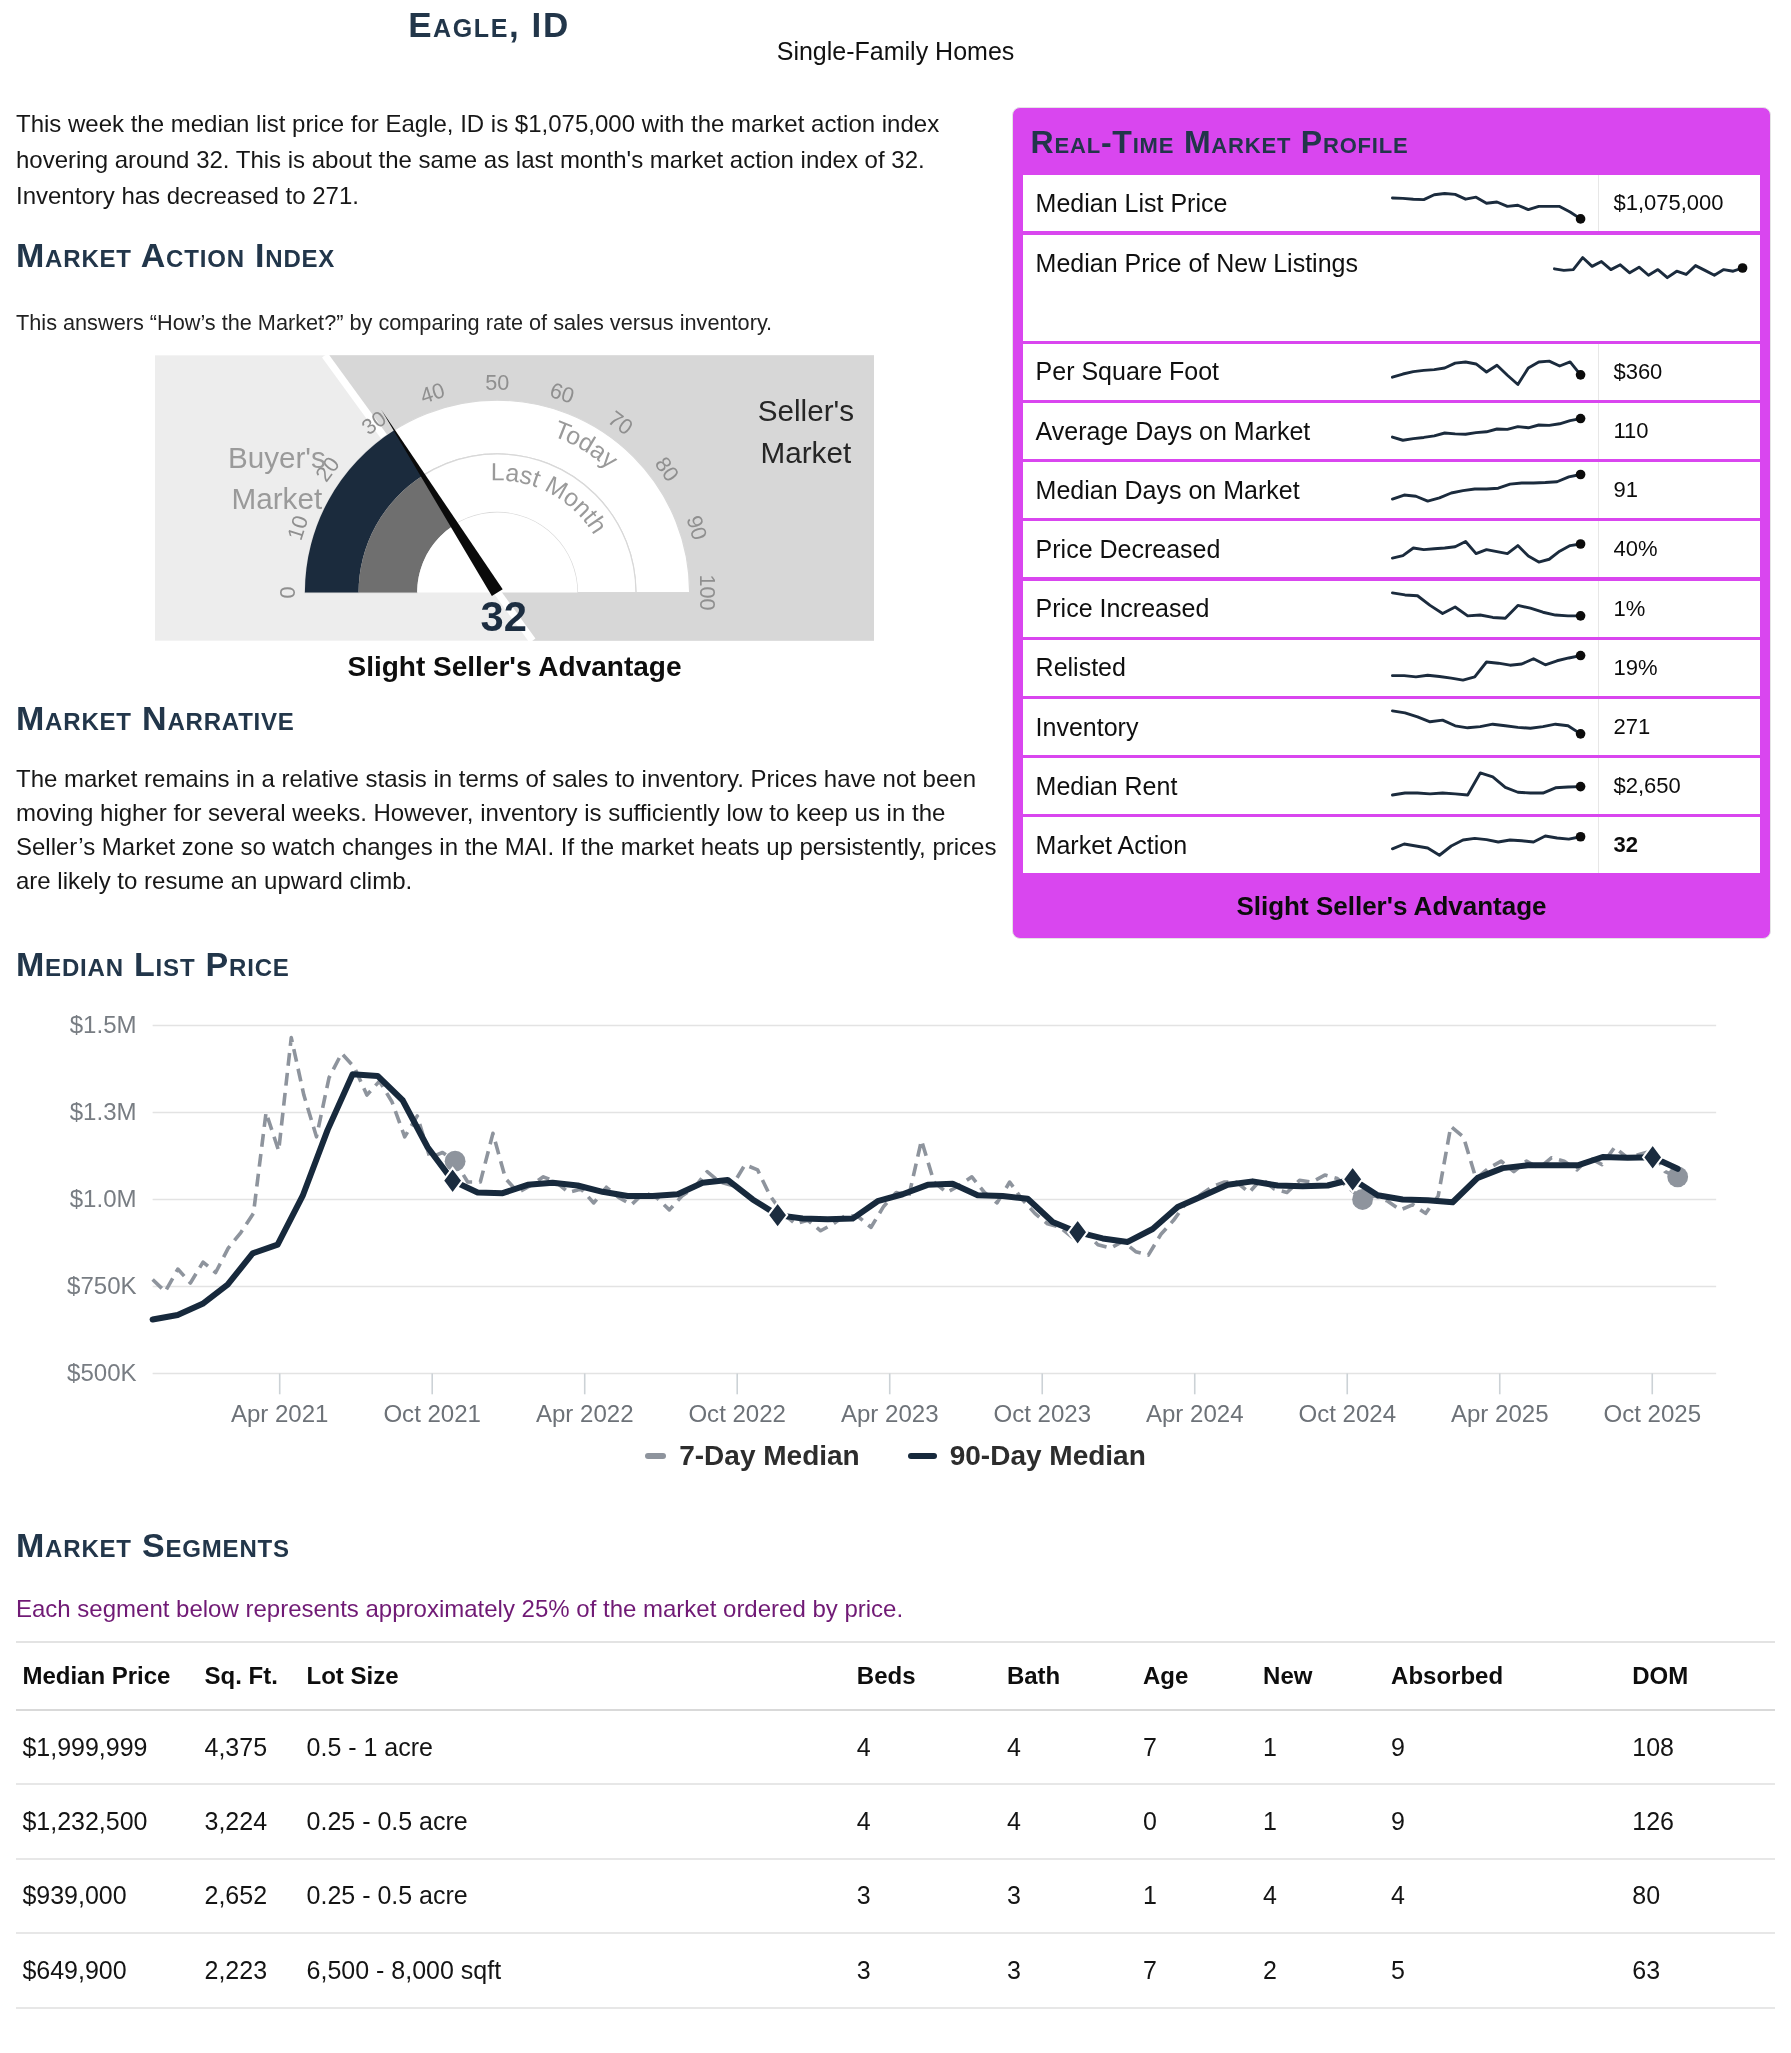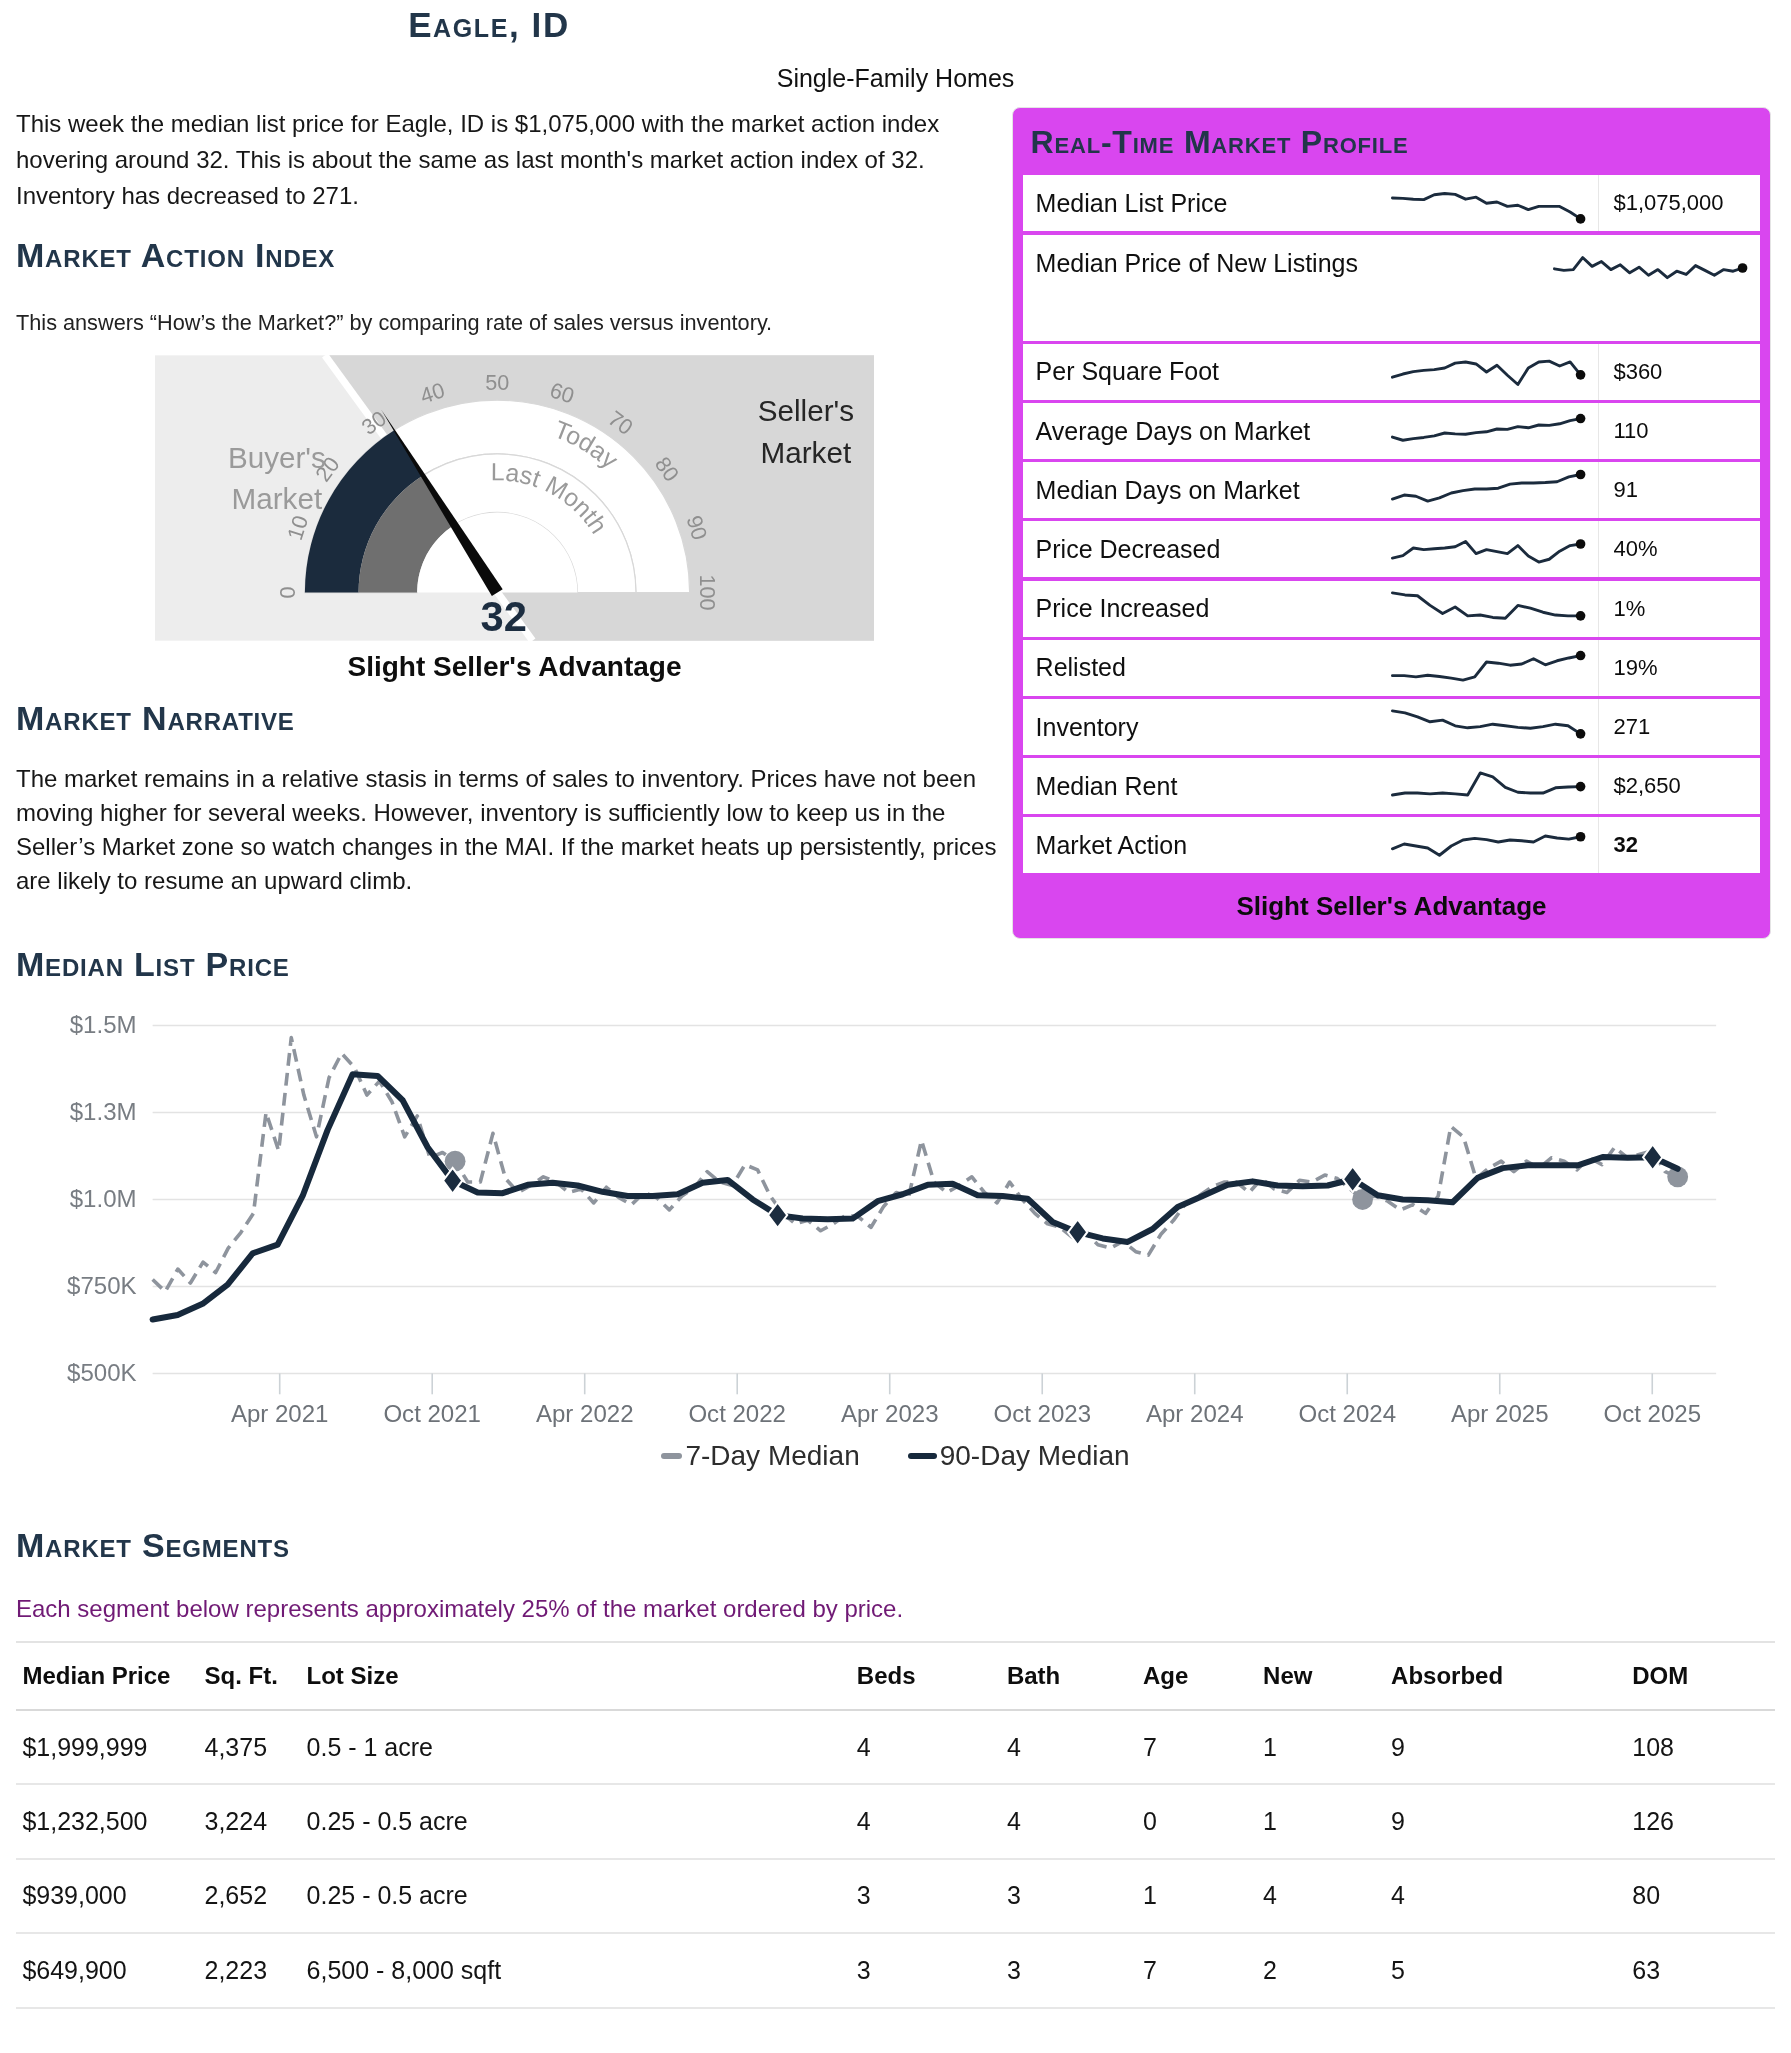--- a/index.html
+++ b/index.html
@@ -8,21 +8,21 @@
     width:1791px; height:2053px; position:relative; overflow:hidden;
     font-family:"Liberation Sans", sans-serif; color:#1c1c1c;
   }
   .abs { position:absolute; }
   h1.title {
     top:4.8px; left:0; width:938px; text-align:center;
     font-size:35px; font-weight:bold; font-variant:small-caps; letter-spacing:1.6px;
     color:#22364a;
     padding-left:40px;
   }
-  .subtitle { top:64px; left:0; width:1791px; text-align:center; font-size:25px; color:#111; }
+  .subtitle { top:37px; left:0; width:1791px; text-align:center; font-size:25px; color:#111; }
   .intro { top:106px; left:16px; width:985px; font-size:24px; line-height:1.5; color:#171717; }
   h2.section {
     font-size:34px; font-weight:bold; font-variant:small-caps; letter-spacing:0.8px; color:#22364a;
   }
   #mai-heading { top:236px; left:16px; }
   #mai-desc { top:310px; left:16px; width:962px; font-size:21.7px; color:#222; }
   #gauge-wrap { top:355px; left:155px; width:719px; height:286px; }
   #gauge-caption { top:651px; left:155px; width:719px; text-align:center; font-size:28px; font-weight:bold; color:#0e0e0e; }
   #narrative-heading { top:699px; left:16px; }
   #narrative-text { top:762px; left:16px; width:988px; font-size:24px; line-height:1.42; color:#171717; }
@@ -43,21 +43,21 @@
   .pvalue {
     width:162px; flex:0 0 162px; align-self:stretch; display:flex; align-items:center;
     border-left:1.6px solid #e7e7e7; padding-left:14px; font-size:22px; color:#0c0c0c;
   }
   .pvalue.strong { font-weight:bold; }
   #profile-footer { text-align:center; font-size:26px; font-weight:bold; color:#0c0c0c; padding:14.4px 0 9.6px 0; }
   
   #chart-heading { top:945px; left:16px; }
   #price-chart { top:999px; left:0; }
   #chart-legend { top:1440px; left:0; width:1791px; display:flex; justify-content:center; gap:48px; align-items:center; }
-  .leg-item { display:flex; align-items:center; gap:3px; font-size:28px; font-weight:normal; color:#2d2d2d; }
+  .leg-item { display:flex; align-items:center; gap:13px; font-size:28px; font-weight:bold; color:#2d2d2d; }
   .leg-dash { display:inline-block; height:6.4px; border-radius:3.2px; }
   
   #segments-heading { top:1526px; left:16px; }
   #segments-desc { top:1595px; left:16px; font-size:24px; color:#701a75; }
   #segments-table { top:1641px; left:16px; width:1759px; border-collapse:collapse; table-layout:fixed; }
   #segments-table thead tr { border-top:2.4px solid #e3e3e3; border-bottom:2.4px solid #d9d9d9; }
   #segments-table tbody tr { border-bottom:2.4px solid #e7e7e7; }
   #segments-table th { text-align:left; font-size:24px; font-weight:bold; color:#0d0d0d; padding:19px 0 19px 6.4px; }
   #segments-table td { text-align:left; font-size:25px; color:#141414; padding:21.7px 0 21.7px 6.4px; }
   text { font-family:"Liberation Sans", sans-serif; }

